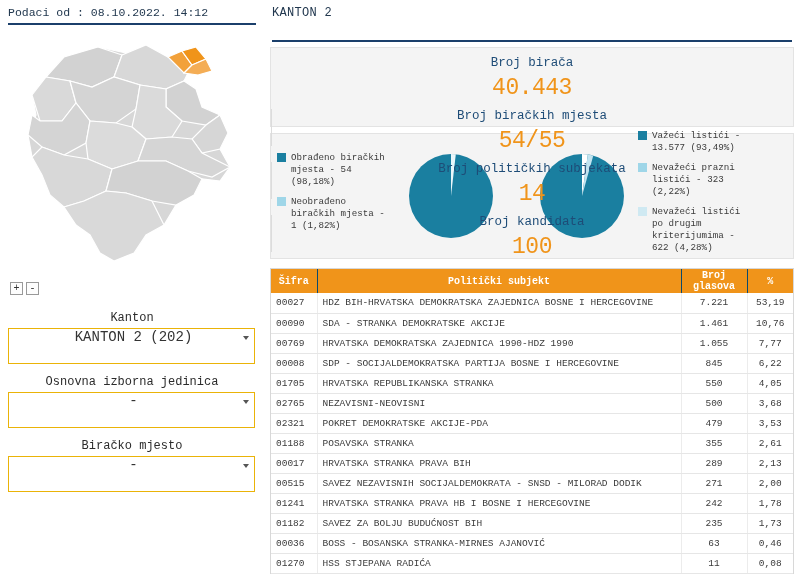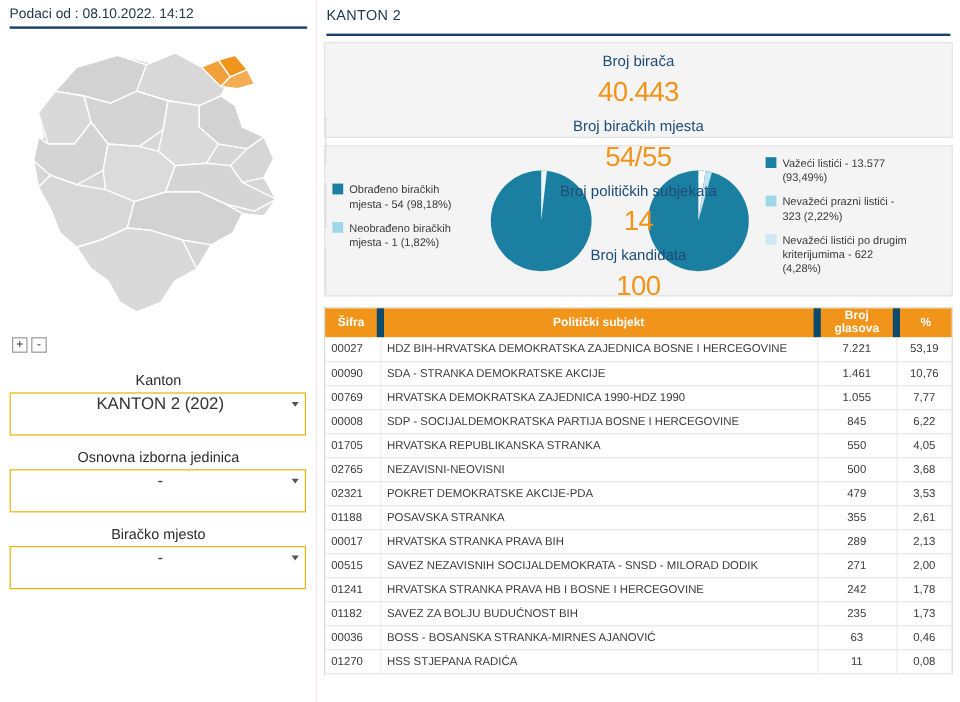--- a/index.html
+++ b/index.html
@@ -8,21 +8,22 @@
     width: 800px; height: 585px;
     background: #ffffff;
     font-family: "Liberation Sans", sans-serif;
     font-size: 11px;
     color: #333;
     overflow: hidden;
   }
   #app {
     position: relative;
     width: 800px; height: 585px;
-    background: #ec4899;
+    background: #b91c1c;
+    font-family: Liberation Mono, monospace;
   }
 
   
   .left-panel {
     position: absolute;
     left: 0; top: 0;
     width: 264px; height: 585px;
     background: #ffffff;
   }
   .left-header {
@@ -96,21 +97,21 @@
 
   
   .right-panel {
     position: absolute;
     left: 264px; top: 0;
     width: 536px; height: 585px;
     background: #ffffff;
   }
   .right-header {
     margin: 6px 8px 0 8px;
-    padding-bottom: 8px;
+    padding-bottom: 20px;
     border-bottom: 2px solid #1b3f6b;
     font-size: 12px;
     color: #22384f;
     letter-spacing: 0.3px;
   }
 
   
   .stats-row {
     display: flex;
     margin: 5px 6px 0 6px;
@@ -198,21 +199,21 @@
     width: 100%;
     border-collapse: collapse;
     font-size: 9.5px;
   }
   table.results thead th {
     background: #f0941a;
     color: #ffffff;
     font-weight: bold;
     font-size: 10px;
     height: 17px;
-    border-right: 6px solid #0c4a6e;
+    border-right: 1px solid #0c4a6e;
     text-align: center;
   }
   table.results thead th:last-child { border-right: none; }
   table.results td {
     height: 20px;
     border-bottom: 1px solid #e6e6e6;
     border-right: 1px solid #ececec;
     padding: 0 5px;
     color: #3b3b3b;
     white-space: nowrap;

